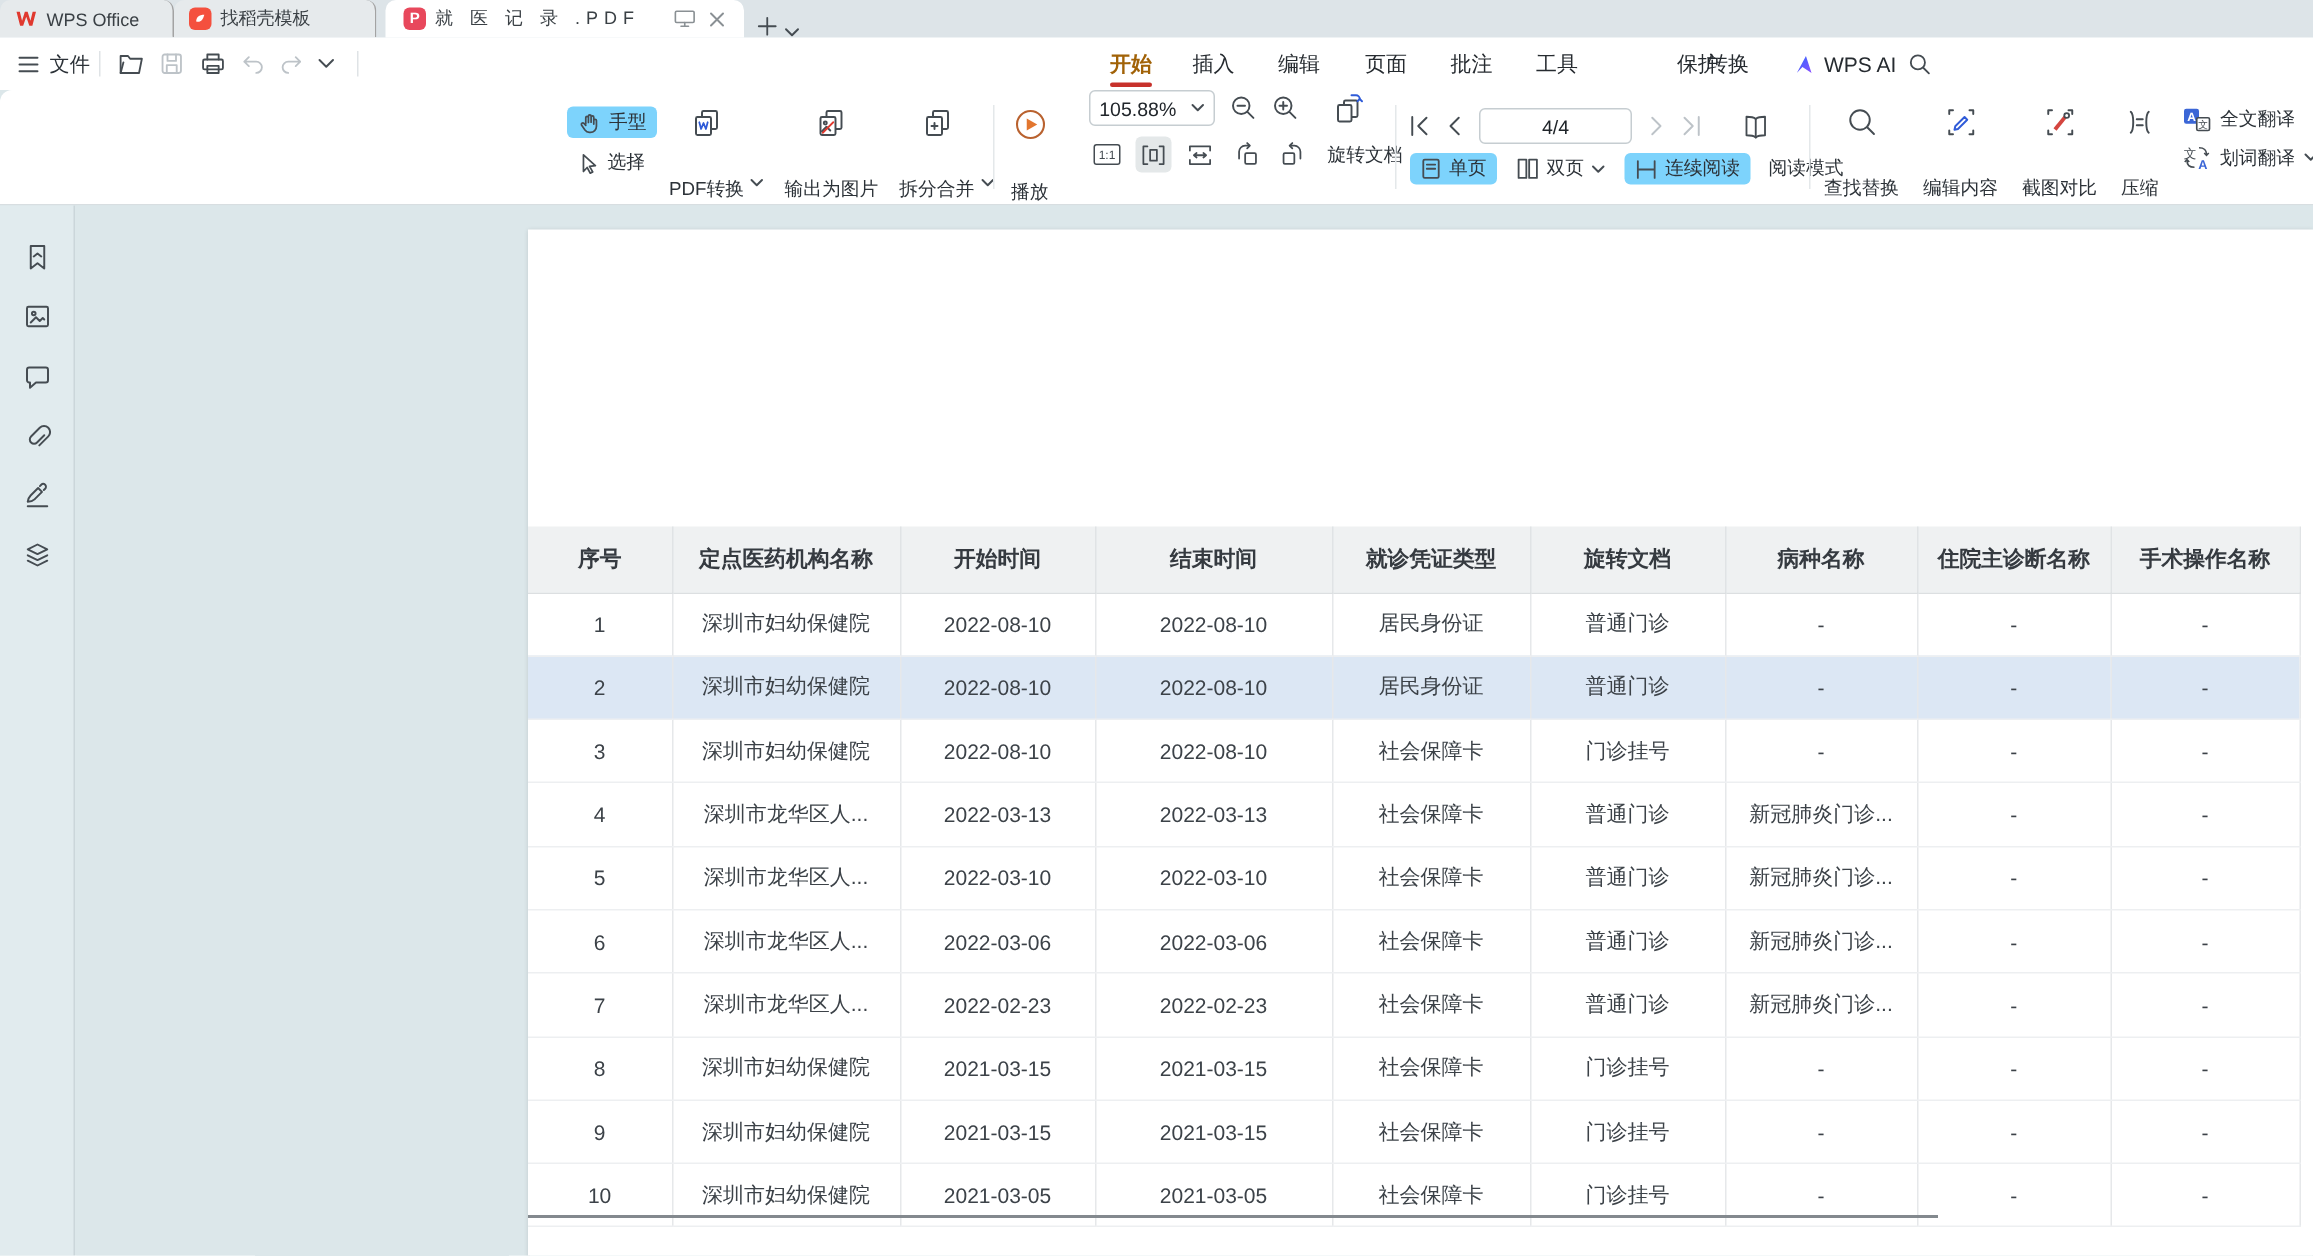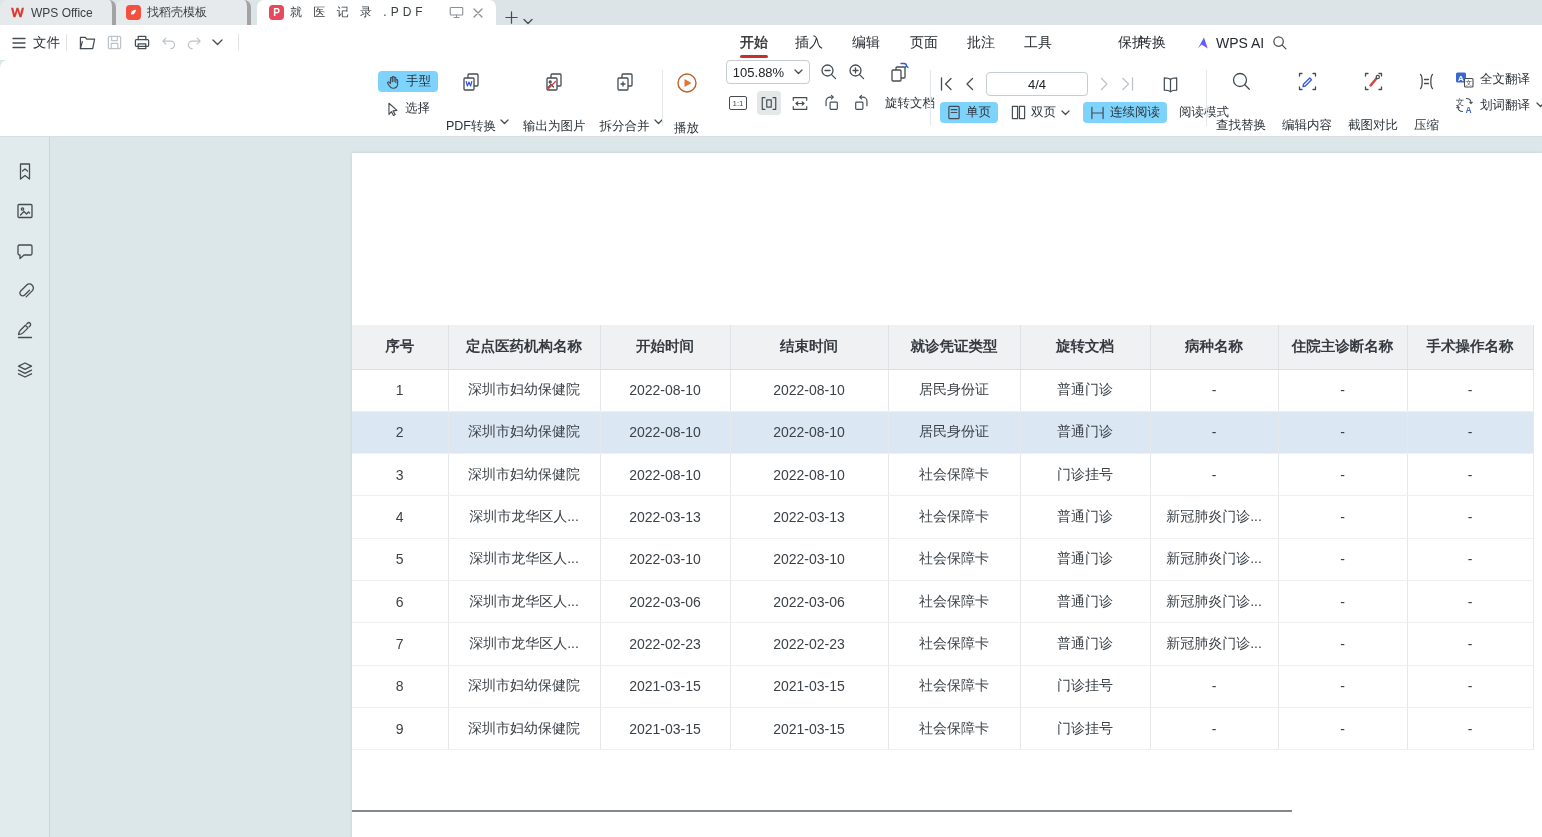--- a/index.html
+++ b/index.html
@@ -5,32 +5,32 @@
   * { margin:0; padding:0; box-sizing:border-box; }
   html,body { width:1542px; height:837px; overflow:hidden; }
   body { font-family:"Liberation Sans","DejaVu Sans",sans-serif; color:#2c3238; position:relative; background:#dce7ea; }
   svg { display:block; }
   .ic { stroke:#454c52; fill:none; stroke-width:1.3; stroke-linecap:round; stroke-linejoin:round; }
   .ic.dis { stroke:#bdc3c8; }
 
   
   #tabbar { position:absolute; left:0; top:0; width:100%; height:25px; background:#dde4e8; display:flex; align-items:flex-end; }
   .wtab { height:25px; display:flex; align-items:center; gap:6px; padding:0 10px; font-size:12px; color:#3a4045; border-radius:7px 7px 0 0; }
-  .wtab.inactive { background:#e6eaec; border-right:4px solid #a3a3a3; }
+  .wtab.inactive { background:#e6eaec; border-right:1px solid #a3a3a3; }
   .wtab.active { background:#ffffff; padding:0 12px; }
   .tab-sp { letter-spacing:4px; }
   .badge { width:15px; height:15px; border-radius:4px; display:flex; align-items:center; justify-content:center; color:#fff; font-size:10px; font-weight:bold; }
   .tabbtn { margin-left:8px; color:#454c52; display:flex; align-items:center; }
 
   
   #menubar { position:absolute; left:0; top:25px; width:100%; height:35px; background:#fff; }
   #menubar .abs { position:absolute; top:0; height:35px; display:flex; align-items:center; }
   .vdiv-s { position:absolute; top:9px; width:1px; height:17px; background:#dfe3e6; }
   .mtab { position:absolute; top:0; height:35px; display:flex; align-items:center; font-size:14px; color:#262b30; }
-  .mtab.active { color:#404040; font-weight:bold; }
+  .mtab.active { color:#a16207; font-weight:bold; }
   .mtab.active::after { content:""; position:absolute; left:50%; transform:translateX(-50%); bottom:2px; width:28px; height:3px; background:#c7312b; border-radius:2px; }
 
   
   #ribbon { position:absolute; left:0; top:60px; width:100%; height:77px; background:#fff; border-bottom:1px solid #d8dee1; border-radius:8px 0 0 0; }
   .rg { position:absolute; top:0; height:76px; }
   .vdiv { position:absolute; top:10px; width:1px; height:56px; background:#e4e8ea; }
   .lbl { font-size:12.5px; color:#2c3238; white-space:nowrap; }
   .pill { display:flex; align-items:center; gap:5px; padding:2px 7px; border-radius:4px; }
   .pill.on { background:#7dd3fc; }
   .colbtn { display:flex; flex-direction:column; align-items:center; gap:25px; background:none; border:none; font:inherit; cursor:default; }
@@ -40,21 +40,21 @@
   .tool-ic.on { background:#e4e8e9; }
   .one2one { width:18px; height:14px; border:1.2px solid #454c52; border-radius:2px; font-size:8px; display:flex; align-items:center; justify-content:center; color:#454c52; }
 
   
   #sidebar { position:absolute; left:0; top:137px; width:50px; bottom:0; background:#e1ebee; border-right:1px solid #cbd6da; }
   .sb-item { position:absolute; left:13px; width:24px; height:24px; display:flex; align-items:center; justify-content:center; }
 
   
   #docarea { position:absolute; left:51px; top:137px; right:0; bottom:0; background:#dce7ea; }
   #page { position:absolute; left:301px; top:16px; width:1190px; height:700px; background:#fff; box-shadow:0 0 3px rgba(0,0,0,.12); }
-  #rectable { position:absolute; left:0; top:172px; width:1181px; border-collapse:collapse; table-layout:fixed;padding-left:10px; }
+  #rectable { position:absolute; left:0; top:198px; width:1181px; border-collapse:collapse; table-layout:fixed;padding-left:10px; }
   #rectable th { height:44px; background:#eff1f2; font-size:14.5px; font-weight:bold; color:#353a40; border-right:1px solid #e0e3e5; border-bottom:1px solid #dcdfe1; }
   #rectable td { height:42.3px; text-align:center; font-size:14px; color:#3c4248; border-right:1px solid #e6e8ea; border-bottom:1px solid #edeff1; background:#fff; }
   #rectable tr.hl td { background:#dce7f4; }
   #tbl-endline { position:absolute; left:0; top:657px; width:940px; height:2px; background:#83898e; }
 </style>
 </head>
 <body>
 
 <div id="tabbar">
   <div class="wtab inactive" style="width:116px">
@@ -561,17 +561,28 @@
             <td>9</td>
             <td>深圳市妇幼保健院</td>
             <td>2021-03-15</td>
             <td>2021-03-15</td>
             <td>社会保障卡</td>
             <td>门诊挂号</td>
             <td>-</td>
             <td>-</td>
             <td>-</td>
           </tr>
+          <tr>
+            <td>10</td>
+            <td>深圳市妇幼保健院</td>
+            <td>2021-03-05</td>
+            <td>2021-03-05</td>
+            <td>社会保障卡</td>
+            <td>门诊挂号</td>
+            <td>-</td>
+            <td>-</td>
+            <td>-</td>
+          </tr>
         </tbody>
     </table>
     <div id="tbl-endline"></div>
   </div>
 </div>
 
 </body></html>

